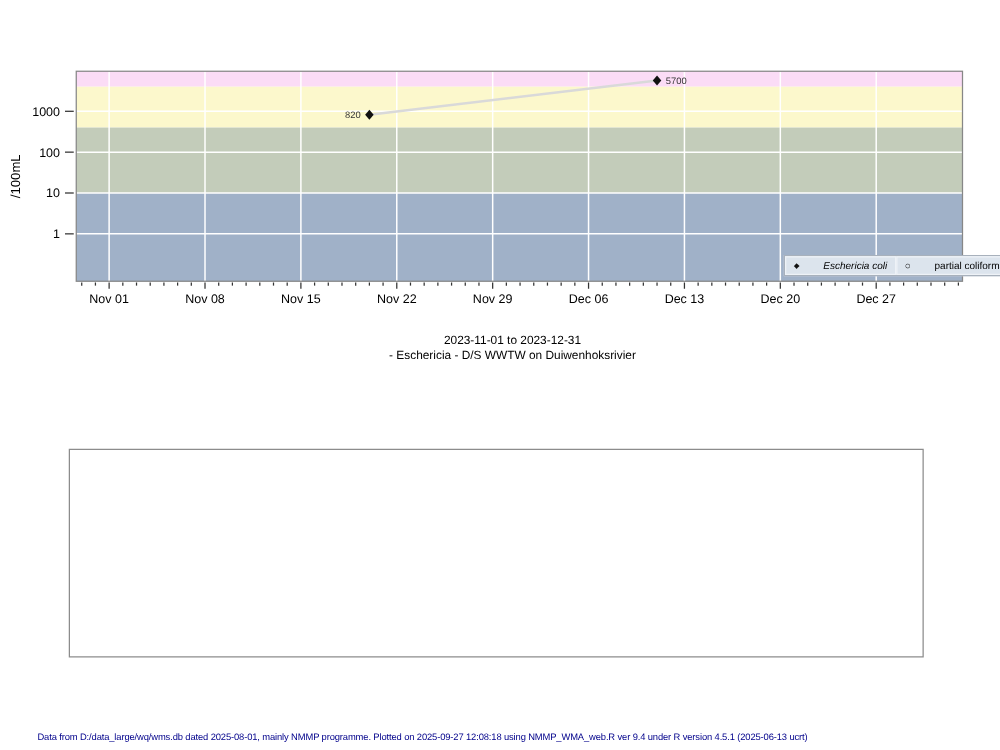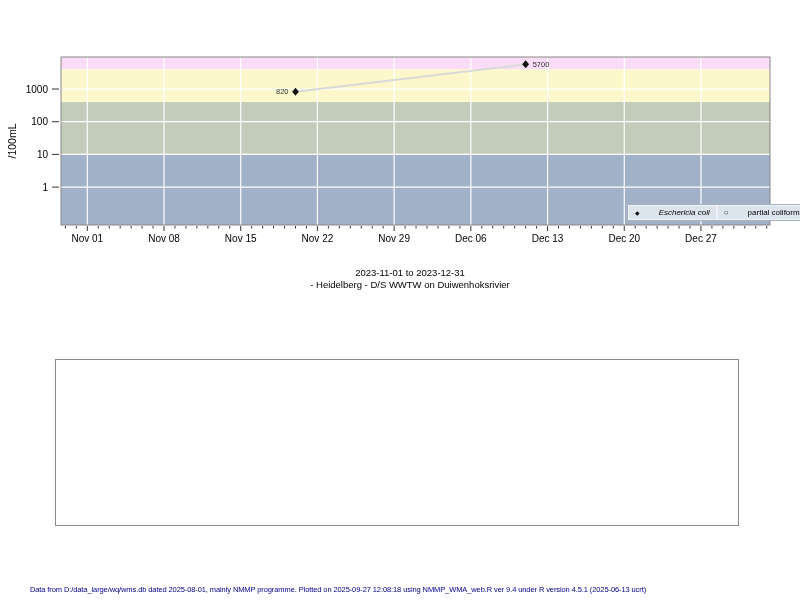--- a/index.html
+++ b/index.html
@@ -145,20 +145,20 @@
         <span class="legend-label it">Eschericia coli</span>
       </div>
       <div class="legend-cell">
         <span class="legend-marker open-circle">○</span>
         <span class="legend-label">partial coliforms</span>
       </div>
     </div>
 
   <div class="captions">
     <div>2023-11-01 to 2023-12-31</div>
-    <div>- Heidelberg - D/S WWTW on Duiwenhoksrivier</div>
+    <div>- Eschericia - D/S WWTW on Duiwenhoksrivier</div>
   </div>
 
   <div class="empty-panel"></div>
 
   <div class="footer">Data from D:/data_large/wq/wms.db dated 2025-08-01, mainly NMMP programme. Plotted on 2025-09-27 12:08:18 using NMMP_WMA_web.R ver 9.4 under R version 4.5.1 (2025-06-13 ucrt)</div>
 
 </div>
 
 </body></html>

